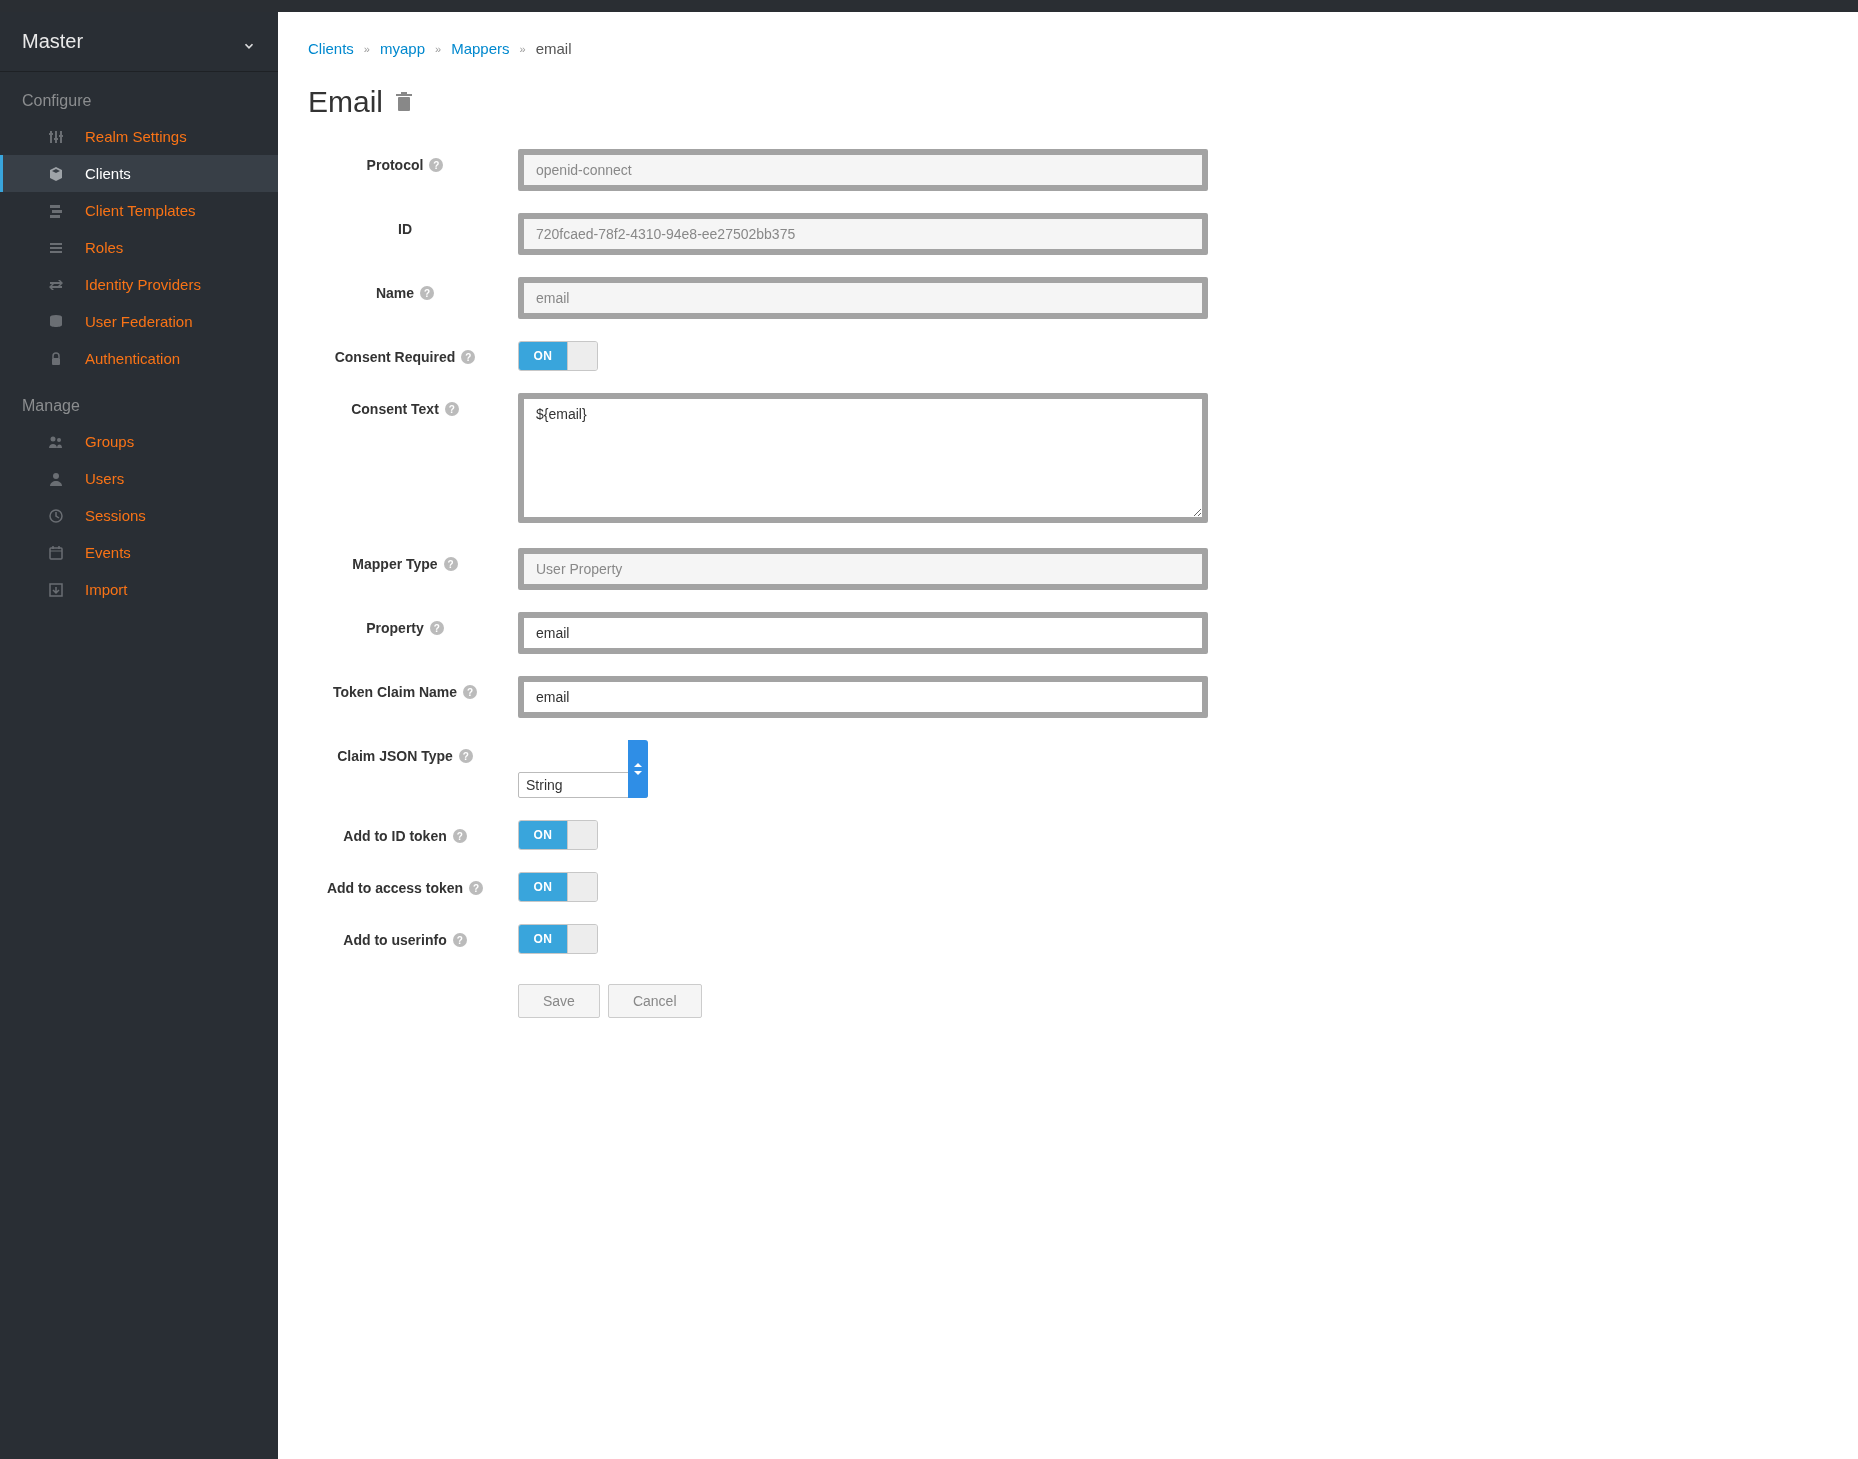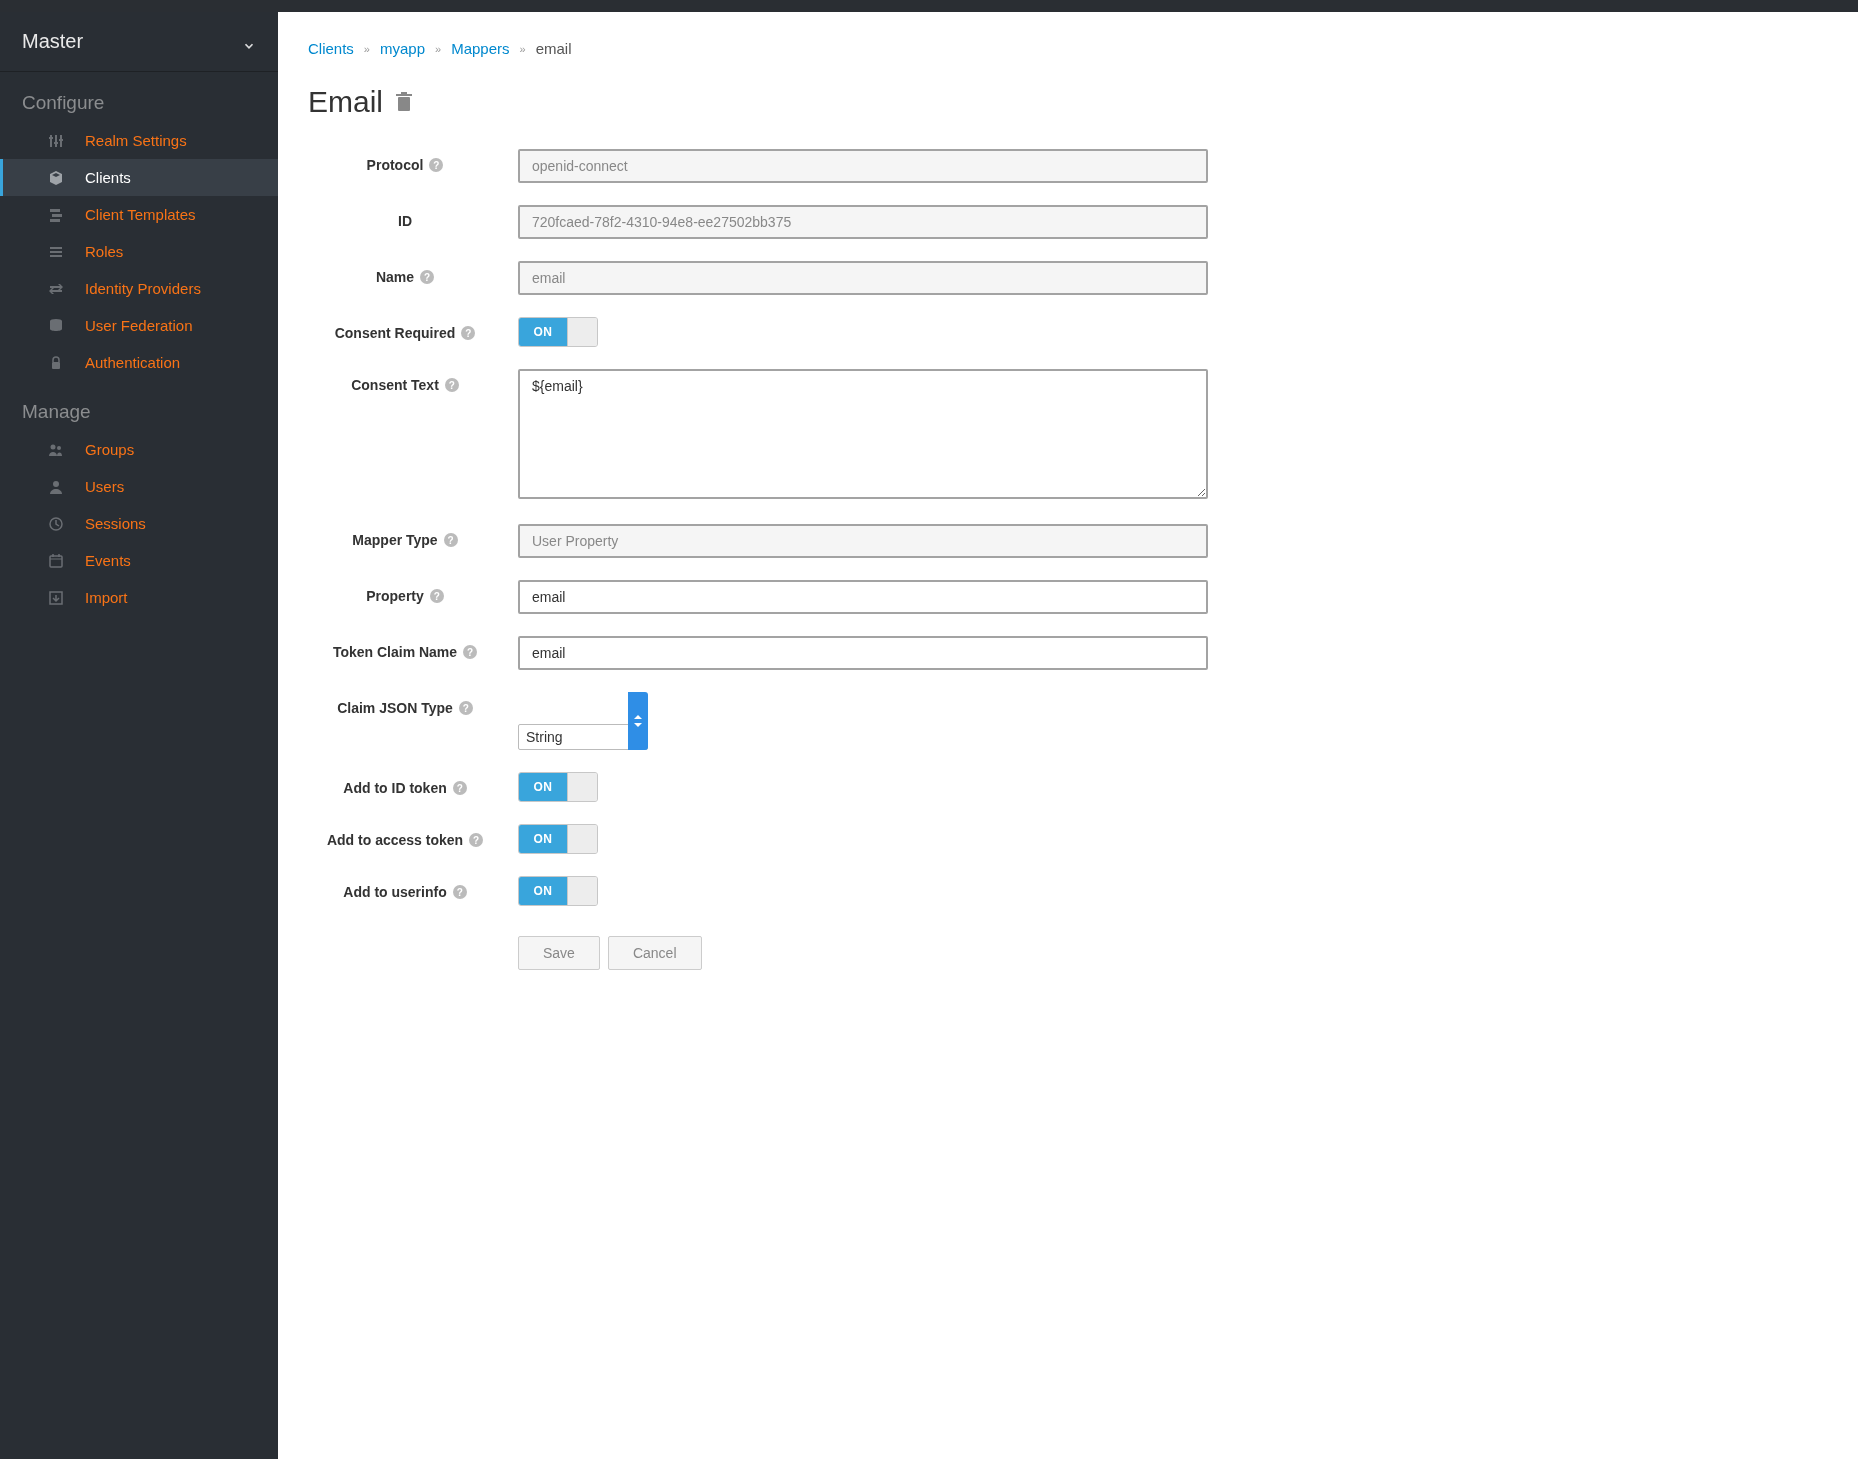--- a/index.html
+++ b/index.html
@@ -37,21 +37,21 @@
     color: #e9e9e9;
     font-weight: 300;
   }
   .chevron-down {
     width: 14px; height: 14px;
     display:inline-block;
   }
   .section-title {
     padding: 20px 22px 8px 22px;
     color: #8b8d8f;
-    font-size: 19px;
+    font-size: 16px;
   }
   .nav-list { list-style: none; }
   .nav-item {
     display: flex;
     align-items: center;
     gap: 16px;
     padding: 10px 22px 10px 44px;
     color: #f97316;
     font-size: 15px;
     cursor: pointer;
@@ -134,21 +134,21 @@
     display: inline-flex;
     align-items: center;
     justify-content: center;
     font-weight: bold;
     cursor: help;
   }
   .form-control-wrap { flex: 1; }
   .form-control {
     width: 100%;
     padding: 7px 12px;
-    border: 2px solid #a3a3a3;
+    border: 6px solid #a3a3a3;
     border-radius: 2px;
     font-size: 14px;
     color: #333;
     background: #fff;
     font-family: inherit;
   }
   .form-control[disabled] {
     background: #f5f5f5;
     color: #888;
     cursor: not-allowed;

